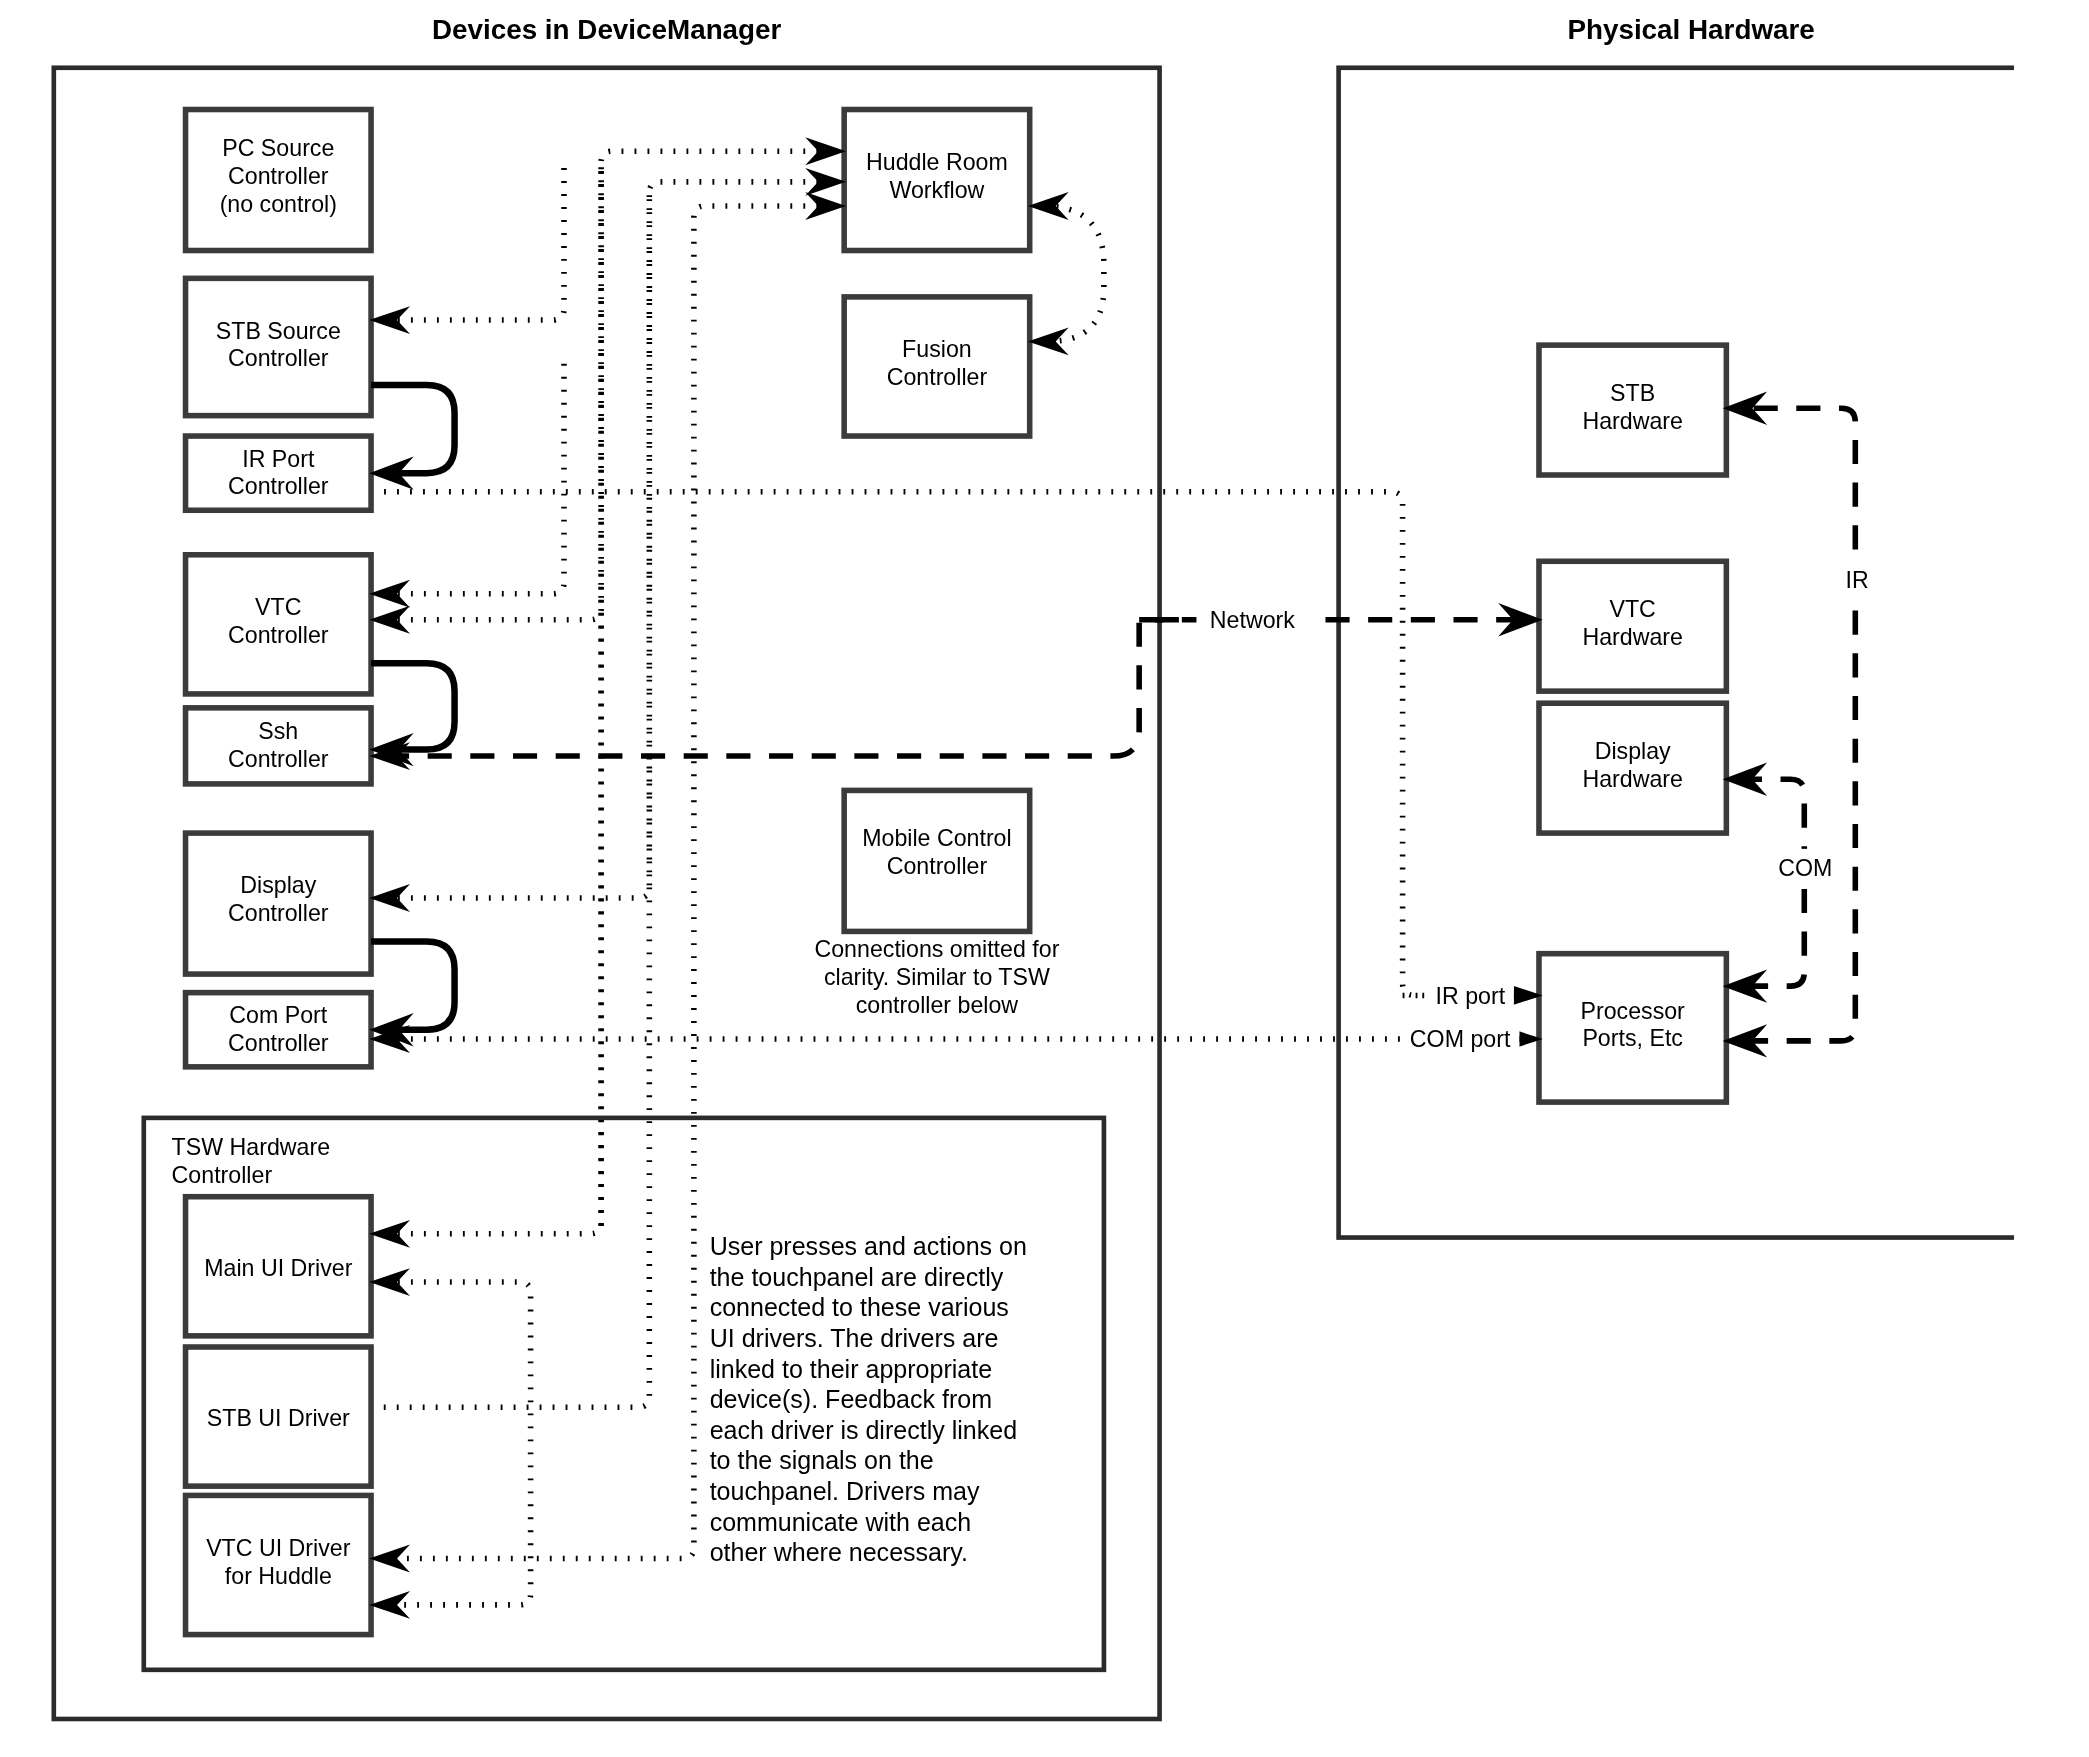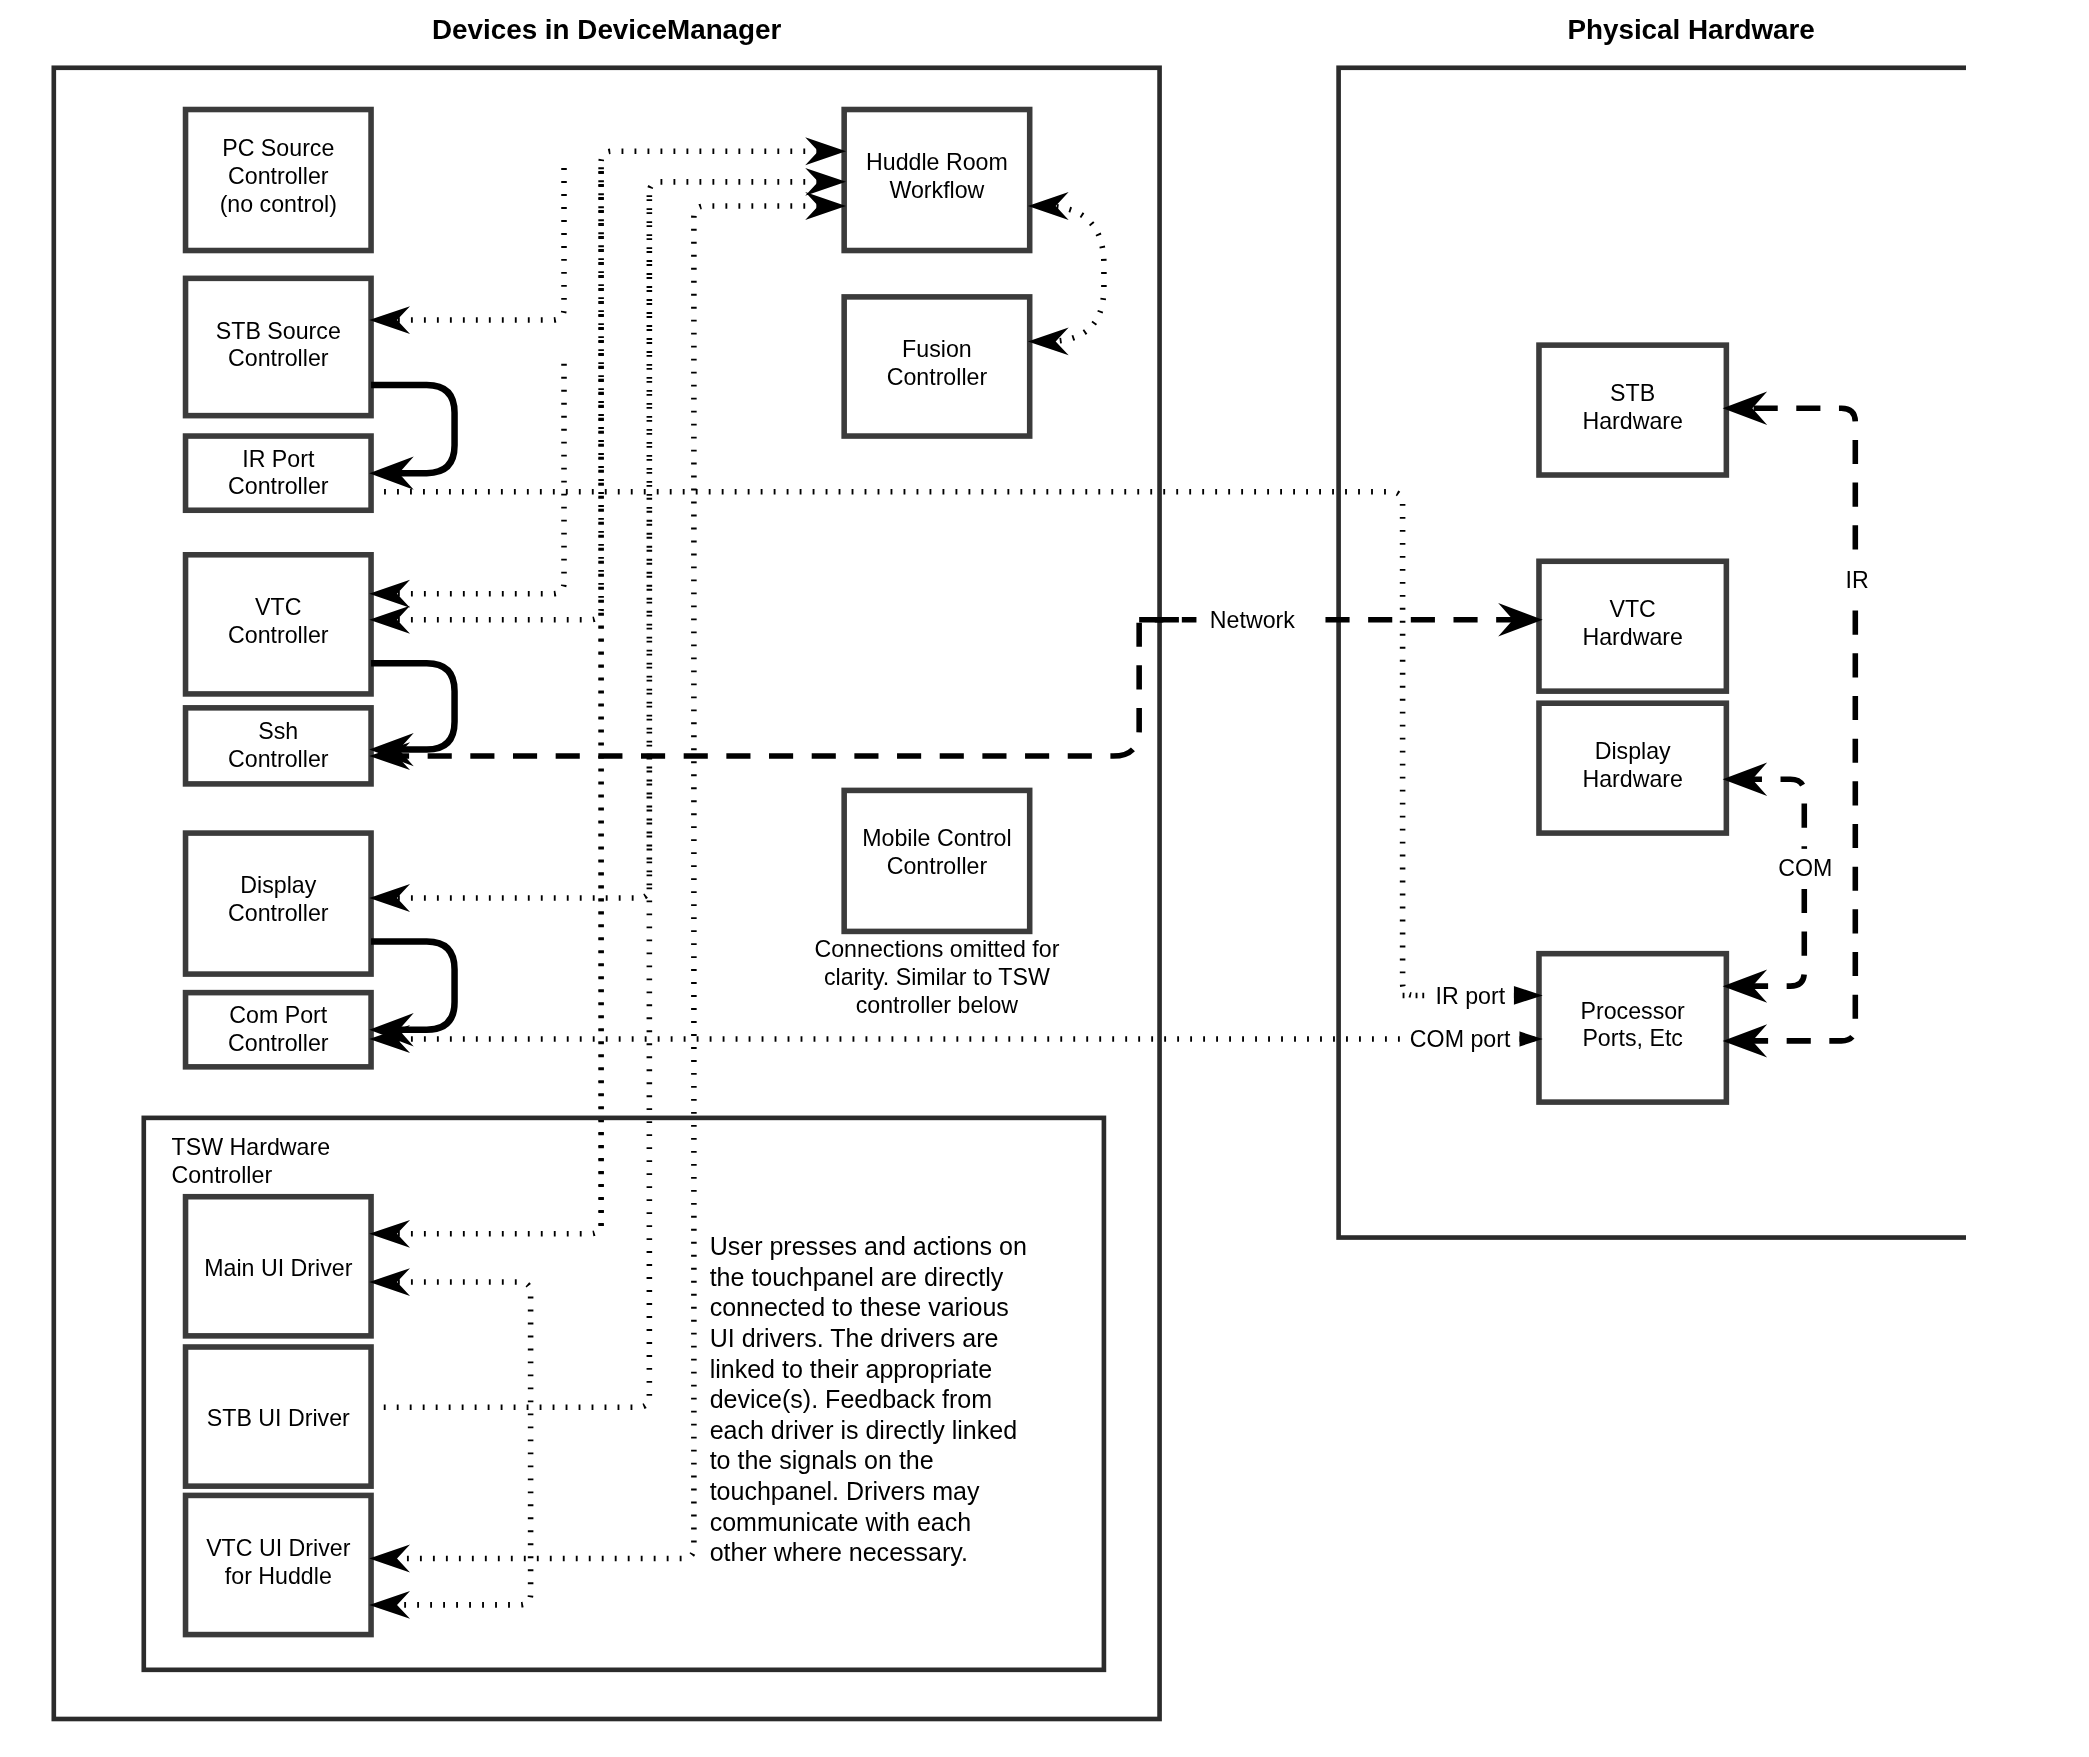--- a/index.html
+++ b/index.html
@@ -9,20 +9,21 @@
   }
   body {
     font-family: "Liberation Sans", sans-serif;
   }
   #diagram-root {
     position: relative;
     width: 1966px;
     height: 1758px;
     background: #ffffff;
     overflow: hidden;
+    padding-left: 48px;
   }
   svg#diagram-svg {
     position: absolute;
     left: 0;
     top: 0;
     width: 2090px;
     height: 1758px;
   }
   .panel-title {
     font-size: 30px;

